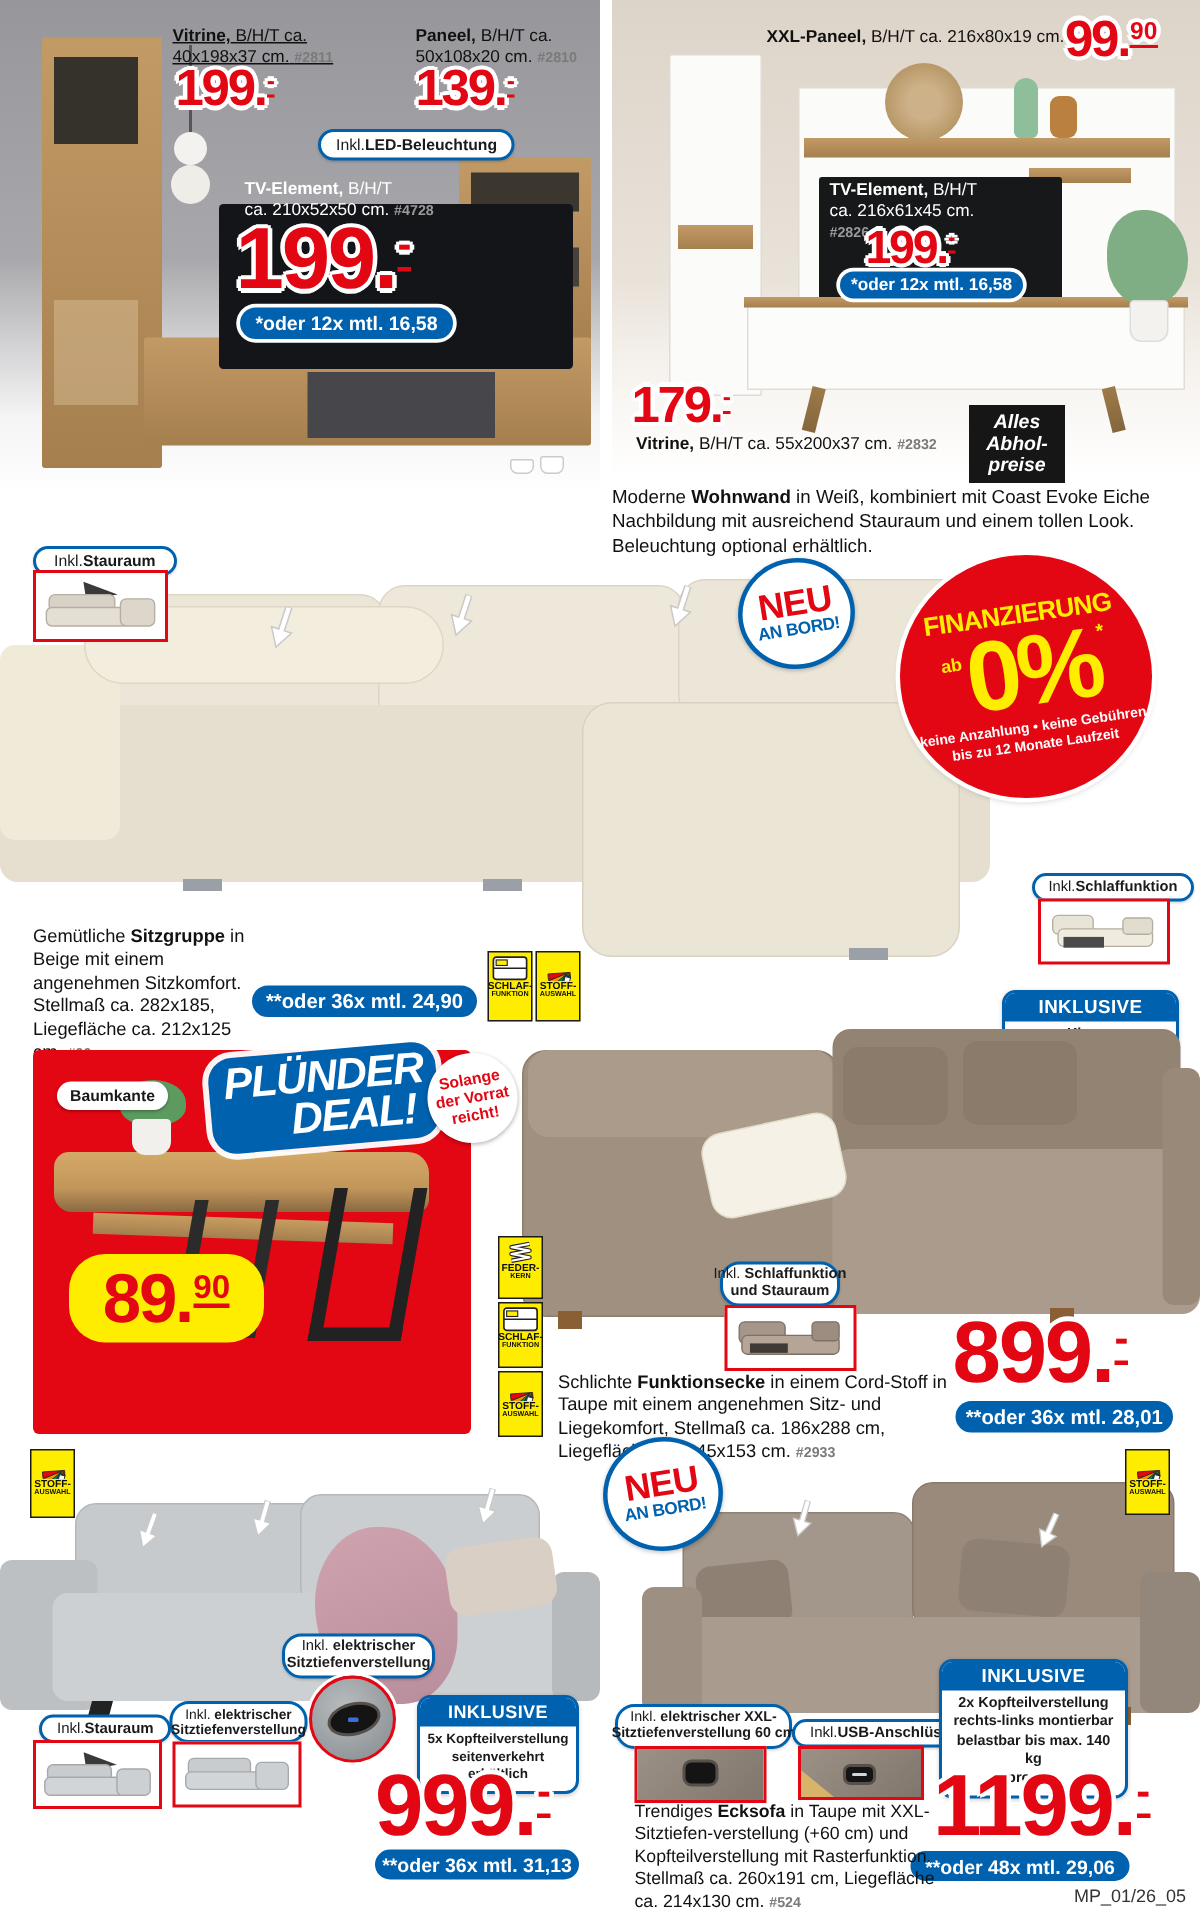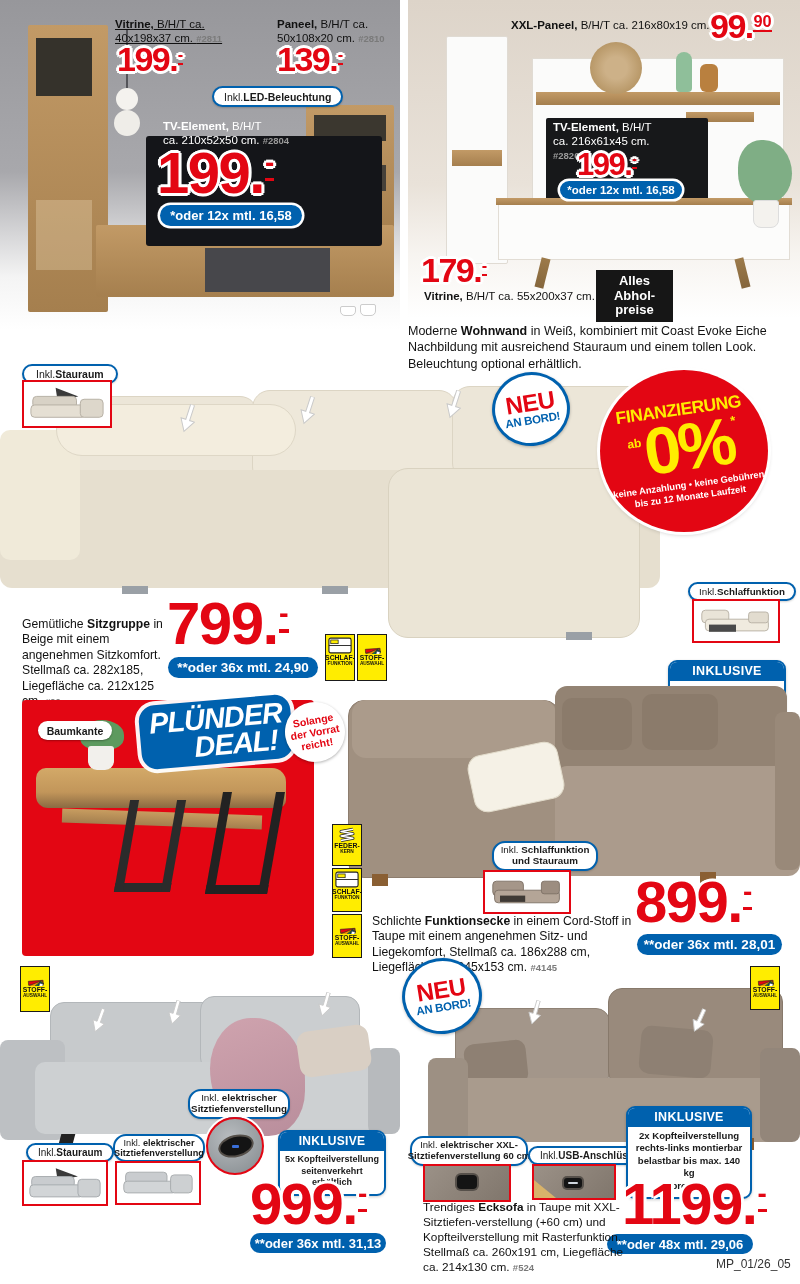--- a/index.html
+++ b/index.html
@@ -118,21 +118,21 @@
   </div>
   <div class="abs price ow" style="left:277px;top:46px;font-size:34px;"><span>139.</span><span class="dec">-</span></div>
 
   <div class="abs badge badge-round" style="left:212px;top:86px;height:21px;padding:0 10px;font-size:10.5px;flex-direction:row;">
     <span>Inkl. </span>
       <b>LED-Beleuchtung</b>
   </div>
 
   <div class="abs spec" style="left:163px;top:119px;color:#fff;">
     <div><b>TV-Element,</b><span> B/H/T</span></div>
-    <div><span>ca. 210x52x50 cm.</span> <span class="sku" style="color:#9a9a9a;">#2804</span></div>
+    <div><span>ca. 210x52x50 cm.</span> <span class="sku" style="color:#9a9a9a;">#4728</span></div>
   </div>
   <div class="abs price ow" style="left:157px;top:149px;font-size:58px;"><span>199.</span><span class="dec">-</span></div>
   <div class="abs pill-blue" style="left:160px;top:205px;width:142px;height:21px;font-size:13px;">
       <span>*oder 12x mtl. 16,58</span>
     </div>
 
 
   <div class="scene scene2">
     <div class="abs white-furn" style="left:38px;top:36px;width:62px;height:228px;border-radius:2px;"></div>
     <div class="abs wood" style="left:44px;top:150px;width:50px;height:16px;"></div>
@@ -163,21 +163,21 @@
   </div>
   <div class="abs price ow" style="left:577px;top:152px;font-size:31px;"><span>199.</span><span class="dec">-</span></div>
   <div class="abs pill-blue" style="left:560px;top:181px;width:122px;height:18px;font-size:11.5px;">
       <span>*oder 12x mtl. 16,58</span>
     </div>
 
   <div class="abs price ow" style="left:421px;top:257px;font-size:34px;"><span>179.</span><span class="dec">-</span></div>
   <div class="abs spec" style="left:424px;top:289px;">
     <b>Vitrine,</b><span> B/H/T ca. 55x200x37 cm.</span> <span class="sku">#2832</span>
   </div>
-  <div class="abs black-box" style="left:596px;top:270px;width:77px;">
+  <div class="abs black-box" style="left:646px;top:270px;width:64px;font-style:italic;">
     <div>Alles</div>
     <div>Abhol-</div>
     <div>preise</div>
   </div>
 
   <div class="abs caption" style="left:408px;top:323px;width:378px;">
     <span>Moderne </span><b>Wohnwand</b><span> in Weiß, kombiniert mit Coast Evoke Eiche Nachbildung mit ausreichend Stauraum und einem tollen Look. Beleuchtung optional erhältlich.</span>
   </div>
 
   <div class="abs" style="left:58px;top:396px;width:200px;height:92px;background:#ece6d8;border:1px solid #dcd5c4;border-radius:18px;"></div>
@@ -241,21 +241,20 @@
       <rect x="2" y="8" width="30" height="14" rx="4" fill="#e9e4d8" stroke="#b5afa3"></rect>
       <rect x="6" y="18" width="70" height="13" rx="4" fill="#f0ebdf" stroke="#b5afa3"></rect>
       <rect x="10" y="24" width="30" height="8" fill="#4a4a4a"></rect>
       <rect x="54" y="10" width="22" height="12" rx="3" fill="#e2dccf" stroke="#b5afa3"></rect>
     </svg>
   </div>
 
   <div class="abs desc" style="left:22px;top:617px;width:152px;">
     <span>Gemütliche </span><b>Sitzgruppe</b><span> in Beige mit einem angenehmen Sitzkomfort. Stellmaß ca. 282x185, Liegefläche ca. 212x125 cm.</span> <span class="sku">#90</span>
   </div>
-  <div class="abs price ow" style="left:167px;top:599px;font-size:60px;"><span>799.</span><span class="dec">-</span></div>
   <div class="abs pill-blue" style="left:168px;top:657px;width:150px;height:21px;font-size:13.5px;">
       <span>**oder 36x mtl. 24,90</span>
     </div>
 
   <div class="abs yicon" style="left:325px;top:634px;height:47px;">
     <svg width="24" height="17" viewBox="0 0 26 18">
         <rect x="1" y="1" width="24" height="16" rx="2" fill="#fff" stroke="#222" stroke-width="1.2"></rect>
         <line x1="1" y1="9" x2="25" y2="9" stroke="#222" stroke-width="1"></line>
         <rect x="3" y="3" width="8" height="4" fill="#ffed00" stroke="#222" stroke-width=".8"></rect>
       </svg>
@@ -289,20 +288,23 @@
 
     <div class="abs" style="left:14px;top:68px;width:250px;height:40px;background:linear-gradient(180deg,#d3a968 0%,#c2965a 60%,#8a6a42 100%);border-radius:10px 14px 8px 12px;"></div>
     <div class="abs" style="left:40px;top:112px;width:200px;height:14px;background:linear-gradient(180deg,#c89d60,#a37e4e);transform:rotate(2deg);"></div>
     <div class="abs" style="left:100px;top:100px;width:56px;height:92px;border-left:9px solid #2b2b2b;border-right:9px solid #2b2b2b;border-bottom:9px solid #2b2b2b;transform:skewX(-10deg);"></div>
     <div class="abs" style="left:192px;top:92px;width:62px;height:102px;border-left:9px solid #222;border-right:9px solid #222;border-bottom:9px solid #222;transform:skewX(-10deg);"></div>
     <div class="abs" style="left:58px;top:20px;width:44px;height:30px;background:#5d9a5f;border-radius:50% 50% 40% 40%;"></div>
     <div class="abs" style="left:66px;top:46px;width:26px;height:24px;background:#f2f0ec;border-radius:3px 3px 9px 9px;"></div>
     <div class="abs white-pill" style="left:16px;top:21px;width:74px;height:19px;">
         <span>Baumkante</span>
       </div>
+    <div class="abs yellow-box" style="left:24px;top:136px;width:130px;height:59px;">
+      <div class="price" style="font-size:46px;"><span>89.</span><span class="dec">90</span></div>
+    </div>
   </div>
   <div class="abs deal-badge" style="left:140px;top:700px;width:152px;">
     <div class="d1">PLÜNDER</div>
     <div class="d2">DEAL!</div>
   </div>
   <div class="abs stock-circle" style="left:285px;top:702px;width:60px;height:60px;">
     <div>Solange</div>
     <div>der Vorrat</div>
     <div>reicht!</div>
   </div>
@@ -343,35 +345,35 @@
         <rect x="6" y="12" width="16" height="4" fill="#f39200" transform="rotate(-22 22 16)"></rect>
         <rect x="6" y="12" width="16" height="4" fill="#009640" transform="rotate(-40 22 16)"></rect>
         <rect x="6" y="12" width="16" height="4" fill="#0061ae" transform="rotate(-58 22 16)"></rect>
         <rect x="6" y="12" width="16" height="4" fill="#ffffff" transform="rotate(-76 22 16)"></rect>
       </g>
     </svg>
     <div class="l1">STOFF-</div>
     <div class="l2">AUSWAHL</div>
   </div>
 
-  <div class="abs badge badge-rect" style="left:480px;top:841px;width:106px;height:30px;font-size:9.8px;margin-left:12px;">
+  <div class="abs badge badge-rect" style="left:480px;top:841px;width:80px;height:30px;font-size:9.8px;">
     <div class="ln"><span>Inkl. </span><b>Schlaffunktion</b></div>
     <div class="ln"><b>und Stauraum</b></div>
   </div>
   <div class="abs red-frame" style="left:483px;top:870px;width:88px;height:44px;">
     <svg width="76" height="36" viewBox="0 0 80 40">
       <rect x="2" y="8" width="34" height="16" rx="4" fill="#a59689" stroke="#7d7065"></rect>
       <rect x="4" y="18" width="72" height="14" rx="4" fill="#b4a597" stroke="#7d7065"></rect>
       <rect x="10" y="24" width="28" height="7" fill="#3f3a35"></rect>
       <rect x="56" y="8" width="20" height="14" rx="3" fill="#9c8d80" stroke="#7d7065"></rect>
     </svg>
   </div>
 
   <div class="abs desc" style="left:372px;top:914px;width:264px;">
-    <span>Schlichte </span><b>Funktionsecke</b><span> in einem Cord-Stoff in Taupe mit einem angenehmen Sitz- und Liegekomfort, Stellmaß ca. 186x288 cm, Liegefläche ca. 245x153 cm.</span> <span class="sku">#4145</span>
+    <span>Schlichte </span><b>Funktionsecke</b><span> in einem Cord-Stoff in Taupe mit einem angenehmen Sitz- und Liegekomfort, Stellmaß ca. 186x288 cm, Liegefläche ca. 245x153 cm.</span> <span class="sku">#2933</span>
   </div>
   <div class="abs price ow" style="left:635px;top:878px;font-size:58px;"><span>899.</span><span class="dec">-</span></div>
   <div class="abs pill-blue" style="left:637px;top:934px;width:145px;height:21px;font-size:13.5px;">
       <span>**oder 36x mtl. 28,01</span>
     </div>
 
   <div class="abs" style="left:50px;top:1002px;width:305px;height:70px;background:#c7cacc;border:1px solid #b3b7ba;border-radius:14px;"></div>
   <div class="abs" style="left:200px;top:996px;width:160px;height:76px;background:#cbced0;border:1px solid #b3b7ba;border-radius:14px;"></div>
   <div class="abs" style="left:0px;top:1040px;width:65px;height:100px;background:#bdc0c3;border-radius:8px;"></div>
   <div class="abs" style="left:35px;top:1062px;width:340px;height:72px;background:#cdd0d2;border-radius:10px;"></div>

